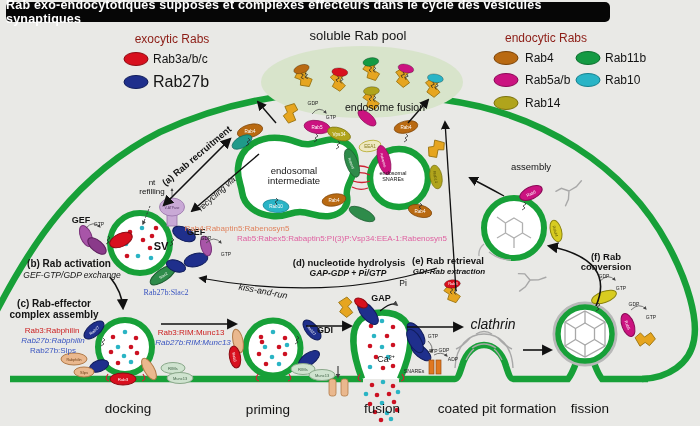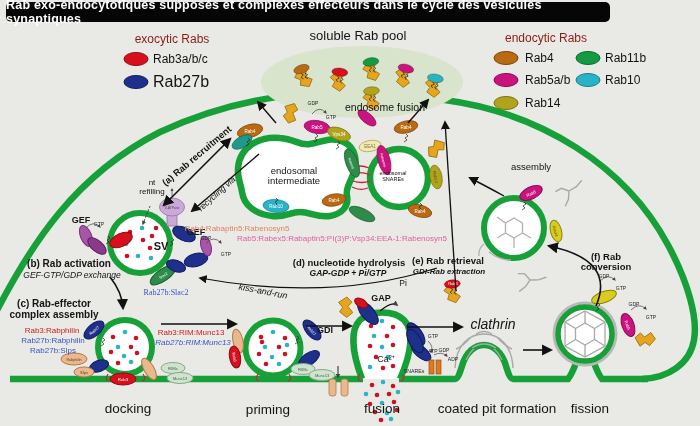--- a/index.html
+++ b/index.html
@@ -389,21 +389,21 @@
 refilling</div>
 <div class="lbl bold" style="left:81px;top:221px;font-size:9px;">GEF</div>
 <div class="lbl bold" style="left:196px;top:233px;font-size:9px;">GEF</div>
 <div class="lbl bold" style="left:147px;top:247px;font-size:11px;padding-left:28px;">SV</div>
 
 <div class="lbl bold" style="left:69px;top:264px;font-size:10px;">(b) Rab activation</div>
 <div class="lbl it" style="left:72px;top:275.5px;font-size:8.5px;">GEF-GTP/GDP exchange</div>
 <div class="lbl bold" style="left:54px;top:310px;font-size:10px;">(c) Rab-effector
 complex assembly</div>
 <div class="lbl red" style="left:52px;top:331px;font-size:8px;">Rab3:Rabphilin</div>
-<div class="lbl blue" style="left:53px;top:341px;font-size:8px;">Rab27b:Rabphilin</div>
+<div class="lbl blue" style="left:53px;top:341px;font-size:8px;font-style:italic;">Rab27b:Rabphilin</div>
 <div class="lbl blue" style="left:53px;top:351px;font-size:8px;">Rab27b:Slps</div>
 <div class="lbl blue" style="left:166px;top:293px;font-size:8px;font-family:Liberation Serif, serif;">Rab27b:Slac2</div>
 <div class="lbl red" style="left:191px;top:333px;font-size:8px;">Rab3:RIM:Munc13</div>
 <div class="lbl blue" style="left:193px;top:343px;font-size:8px;font-style:italic;">Rab27b:RIM:Munc13</div>
 
 <div class="lbl it" style="left:263px;top:292px;font-size:9px;transform:translate(-50%,-50%) rotate(11deg);">kiss-and-run</div>
 <div class="lbl bold" style="left:325px;top:299px;font-size:9px;margin-top:32px;">GDI</div>
 <div class="lbl bold" style="left:381px;top:299px;font-size:9px;">GAP</div>
 <div class="lbl" style="left:403px;top:284px;font-size:8.5px;">Pi</div>
 

